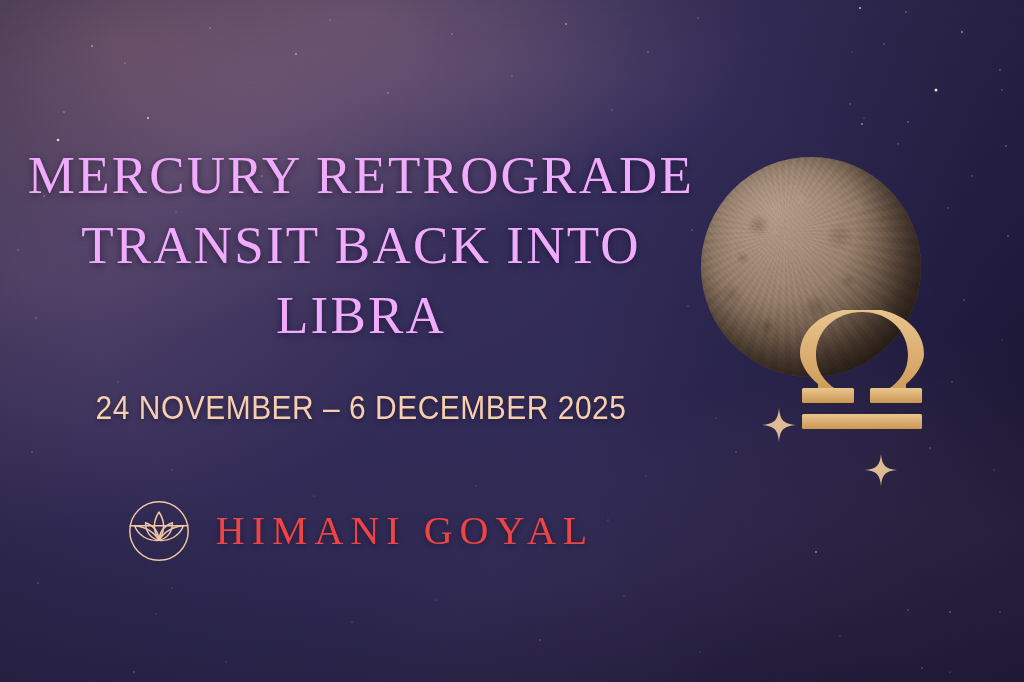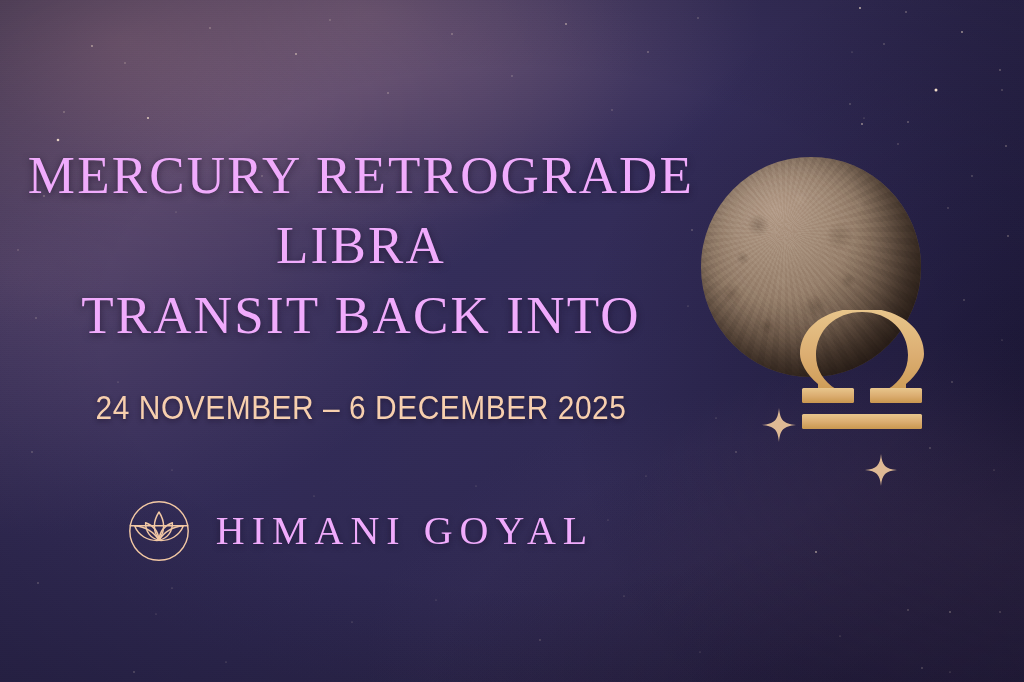--- a/index.html
+++ b/index.html
@@ -162,21 +162,21 @@
     left: 0;
     top: 500px;
     width: 722px;
     display: flex;
     align-items: center;
     justify-content: center;
     gap: 26px;
   }
   .brand-mark { width: 62px; height: 62px; flex: 0 0 auto; }
   .brand-name {
-    color: #f0abfc;
+    color: #ef4444;
     font-family: "Liberation Serif", "DejaVu Serif", serif;
     font-size: 40px;
     letter-spacing: 7px;
     line-height: 1;
     white-space: nowrap;
     text-shadow: 0 2px 6px rgba(20,10,30,0.45);
   }
 
   .sparkle { position: absolute; }
 </style>
@@ -309,22 +309,22 @@
 
   <svg class="sparkle" style="left:762px; top:408px;" width="34" height="34" viewBox="0 0 34 34" aria-hidden="true">
     <path d="M17 0 C18.2 12.4 21.6 15.8 34 17 C21.6 18.2 18.2 21.6 17 34 C15.8 21.6 12.4 18.2 0 17 C12.4 15.8 15.8 12.4 17 0 Z" fill="#eec79b" opacity="0.92"></path>
   </svg>
   <svg class="sparkle" style="left:865px; top:454px;" width="32" height="32" viewBox="0 0 32 32" aria-hidden="true">
     <path d="M16 0 C17.1 11.6 20.4 14.9 32 16 C20.4 17.1 17.1 20.4 16 32 C14.9 20.4 11.6 17.1 0 16 C11.6 14.9 14.9 11.6 16 0 Z" fill="#eec79b" opacity="0.92"></path>
   </svg>
 
   <div class="title">
     <span class="title-line">MERCURY RETROGRADE</span>
+    <span class="title-line">TRANSIT BACK INTO</span>
     <span class="title-line">LIBRA</span>
-    <span class="title-line">TRANSIT BACK INTO</span>
   </div>
 
   <div class="dates">24 NOVEMBER – 6 DECEMBER 2025</div>
 
   <div class="brand">
     <svg class="brand-mark" viewBox="0 0 62 62" aria-hidden="true">
       <g fill="none" stroke="#f2c8a4" stroke-width="1.45" stroke-linecap="round" stroke-linejoin="round">
         <circle cx="31" cy="31" r="29.2"></circle>
 
         <path d="M31 12 C25.5 20.5, 24.6 30.5, 31 40 C37.4 30.5, 36.5 20.5, 31 12 Z"></path>

